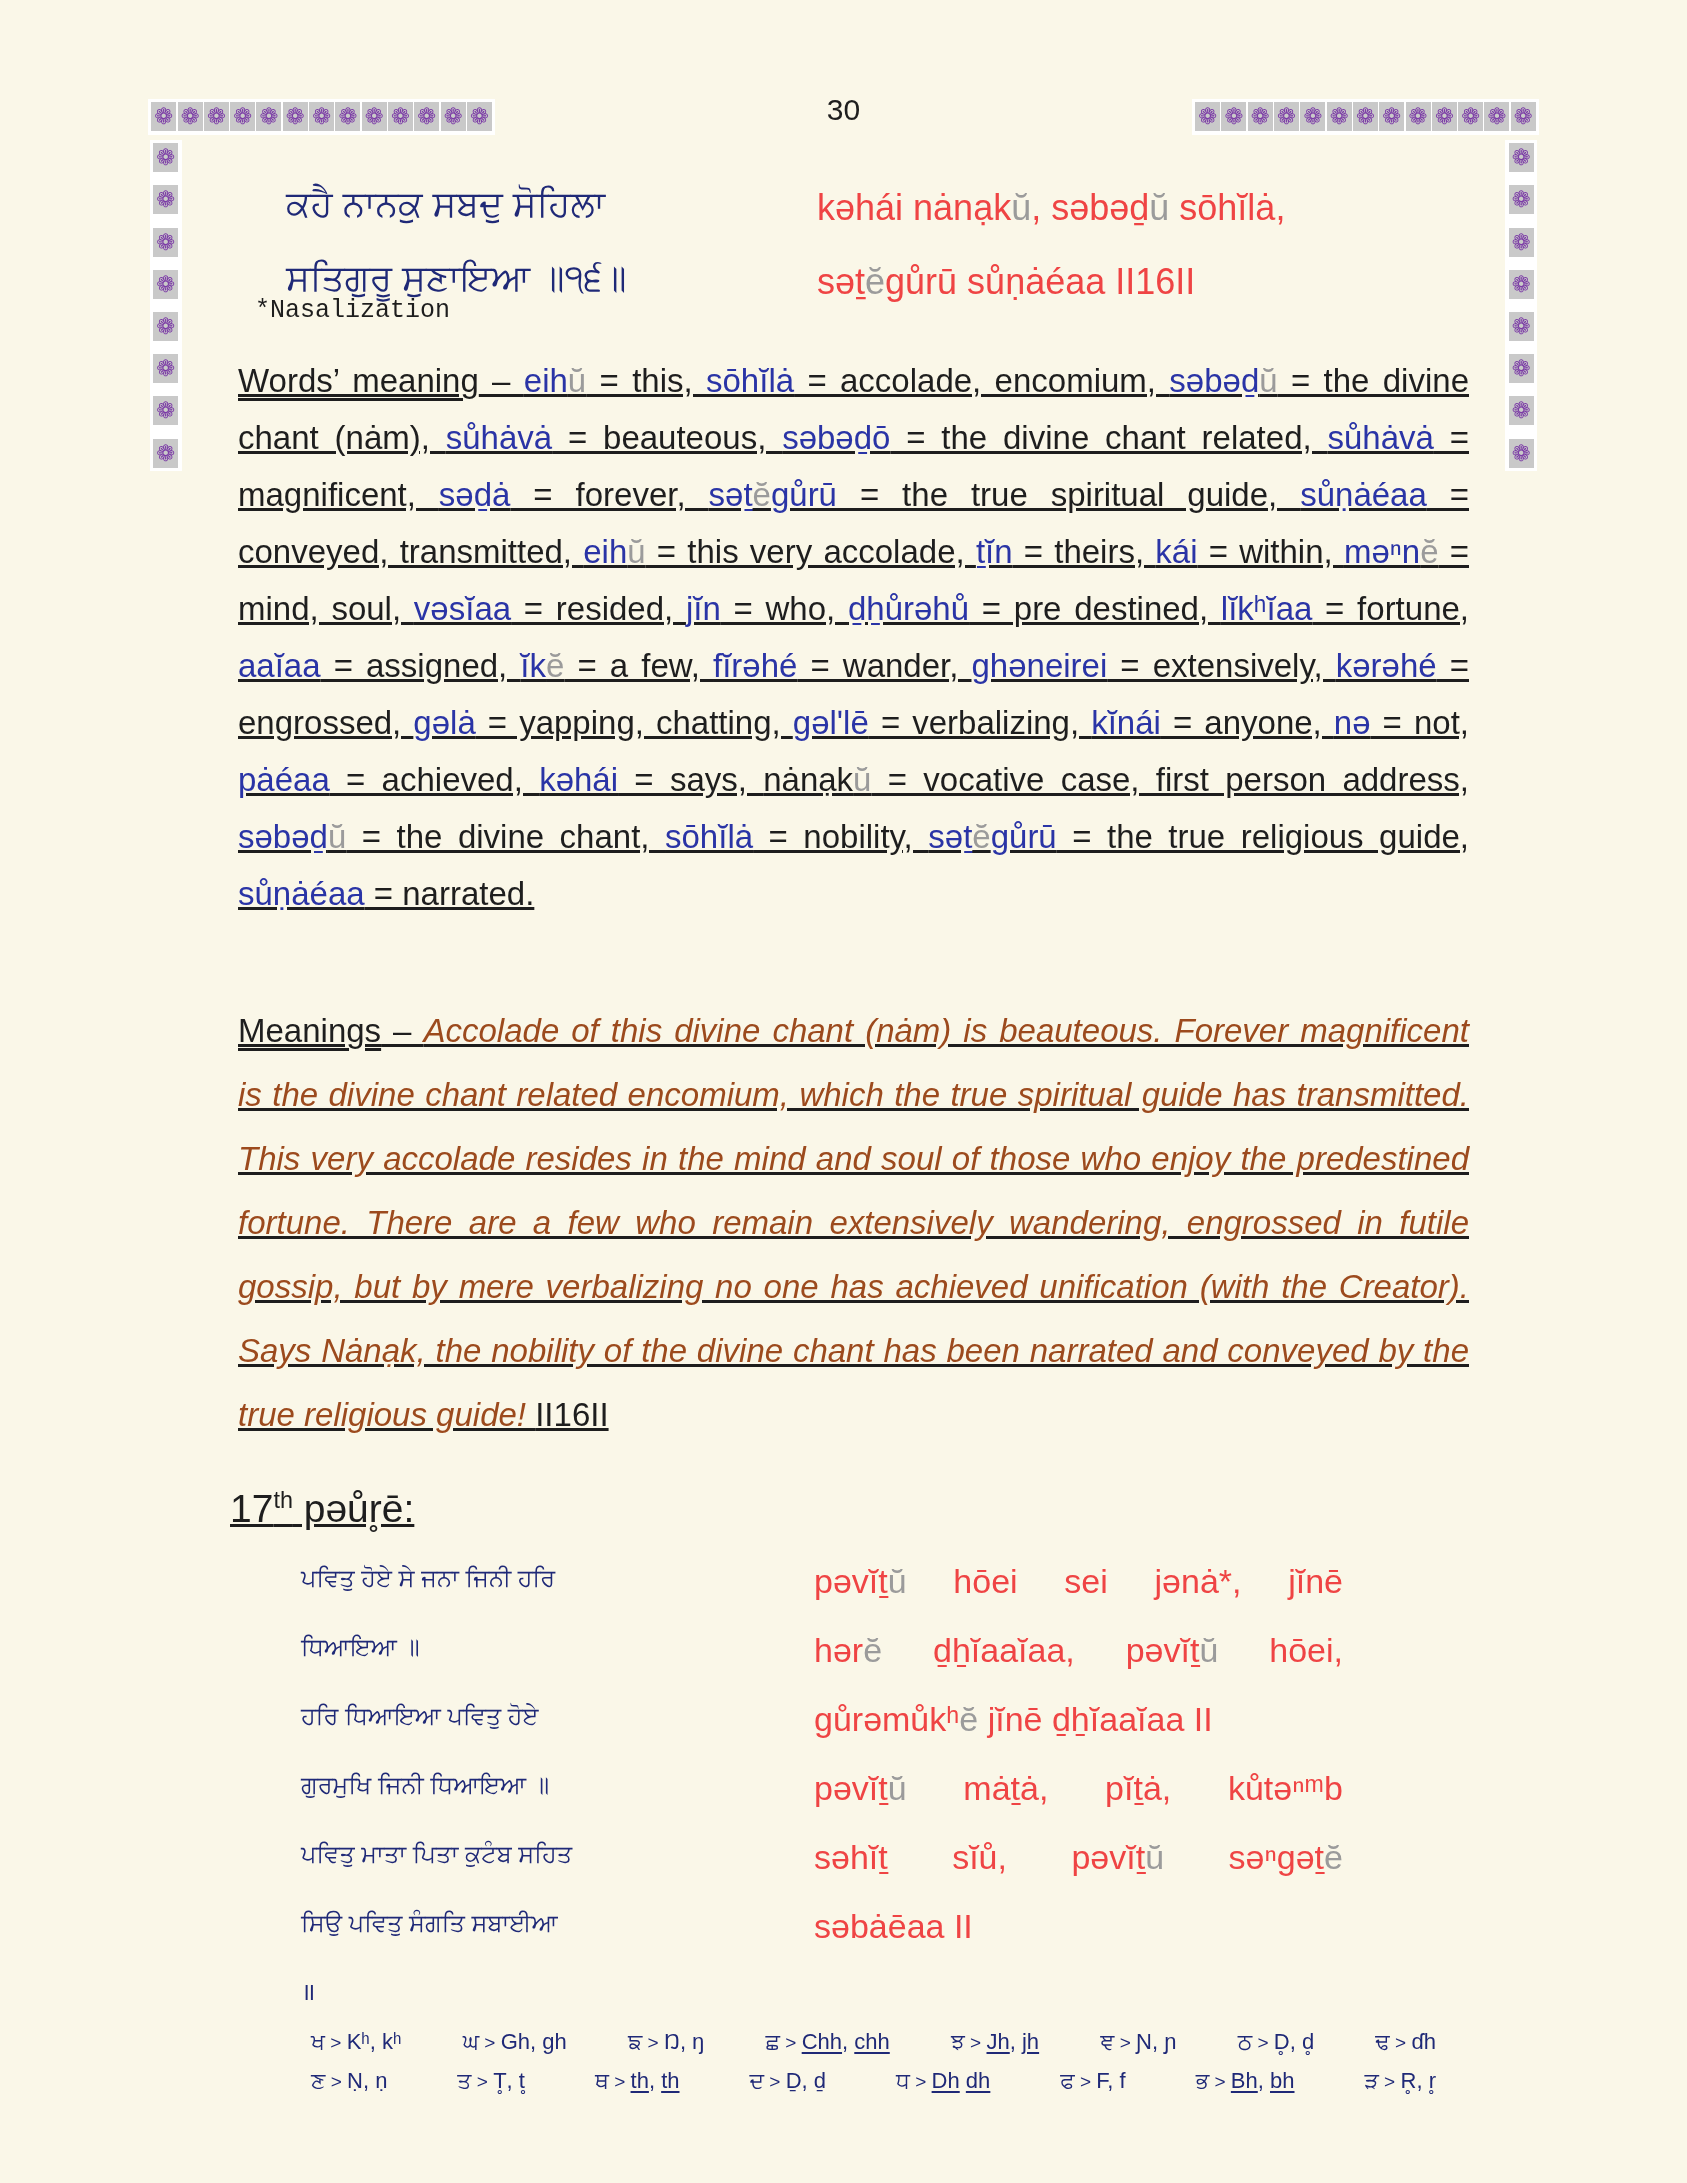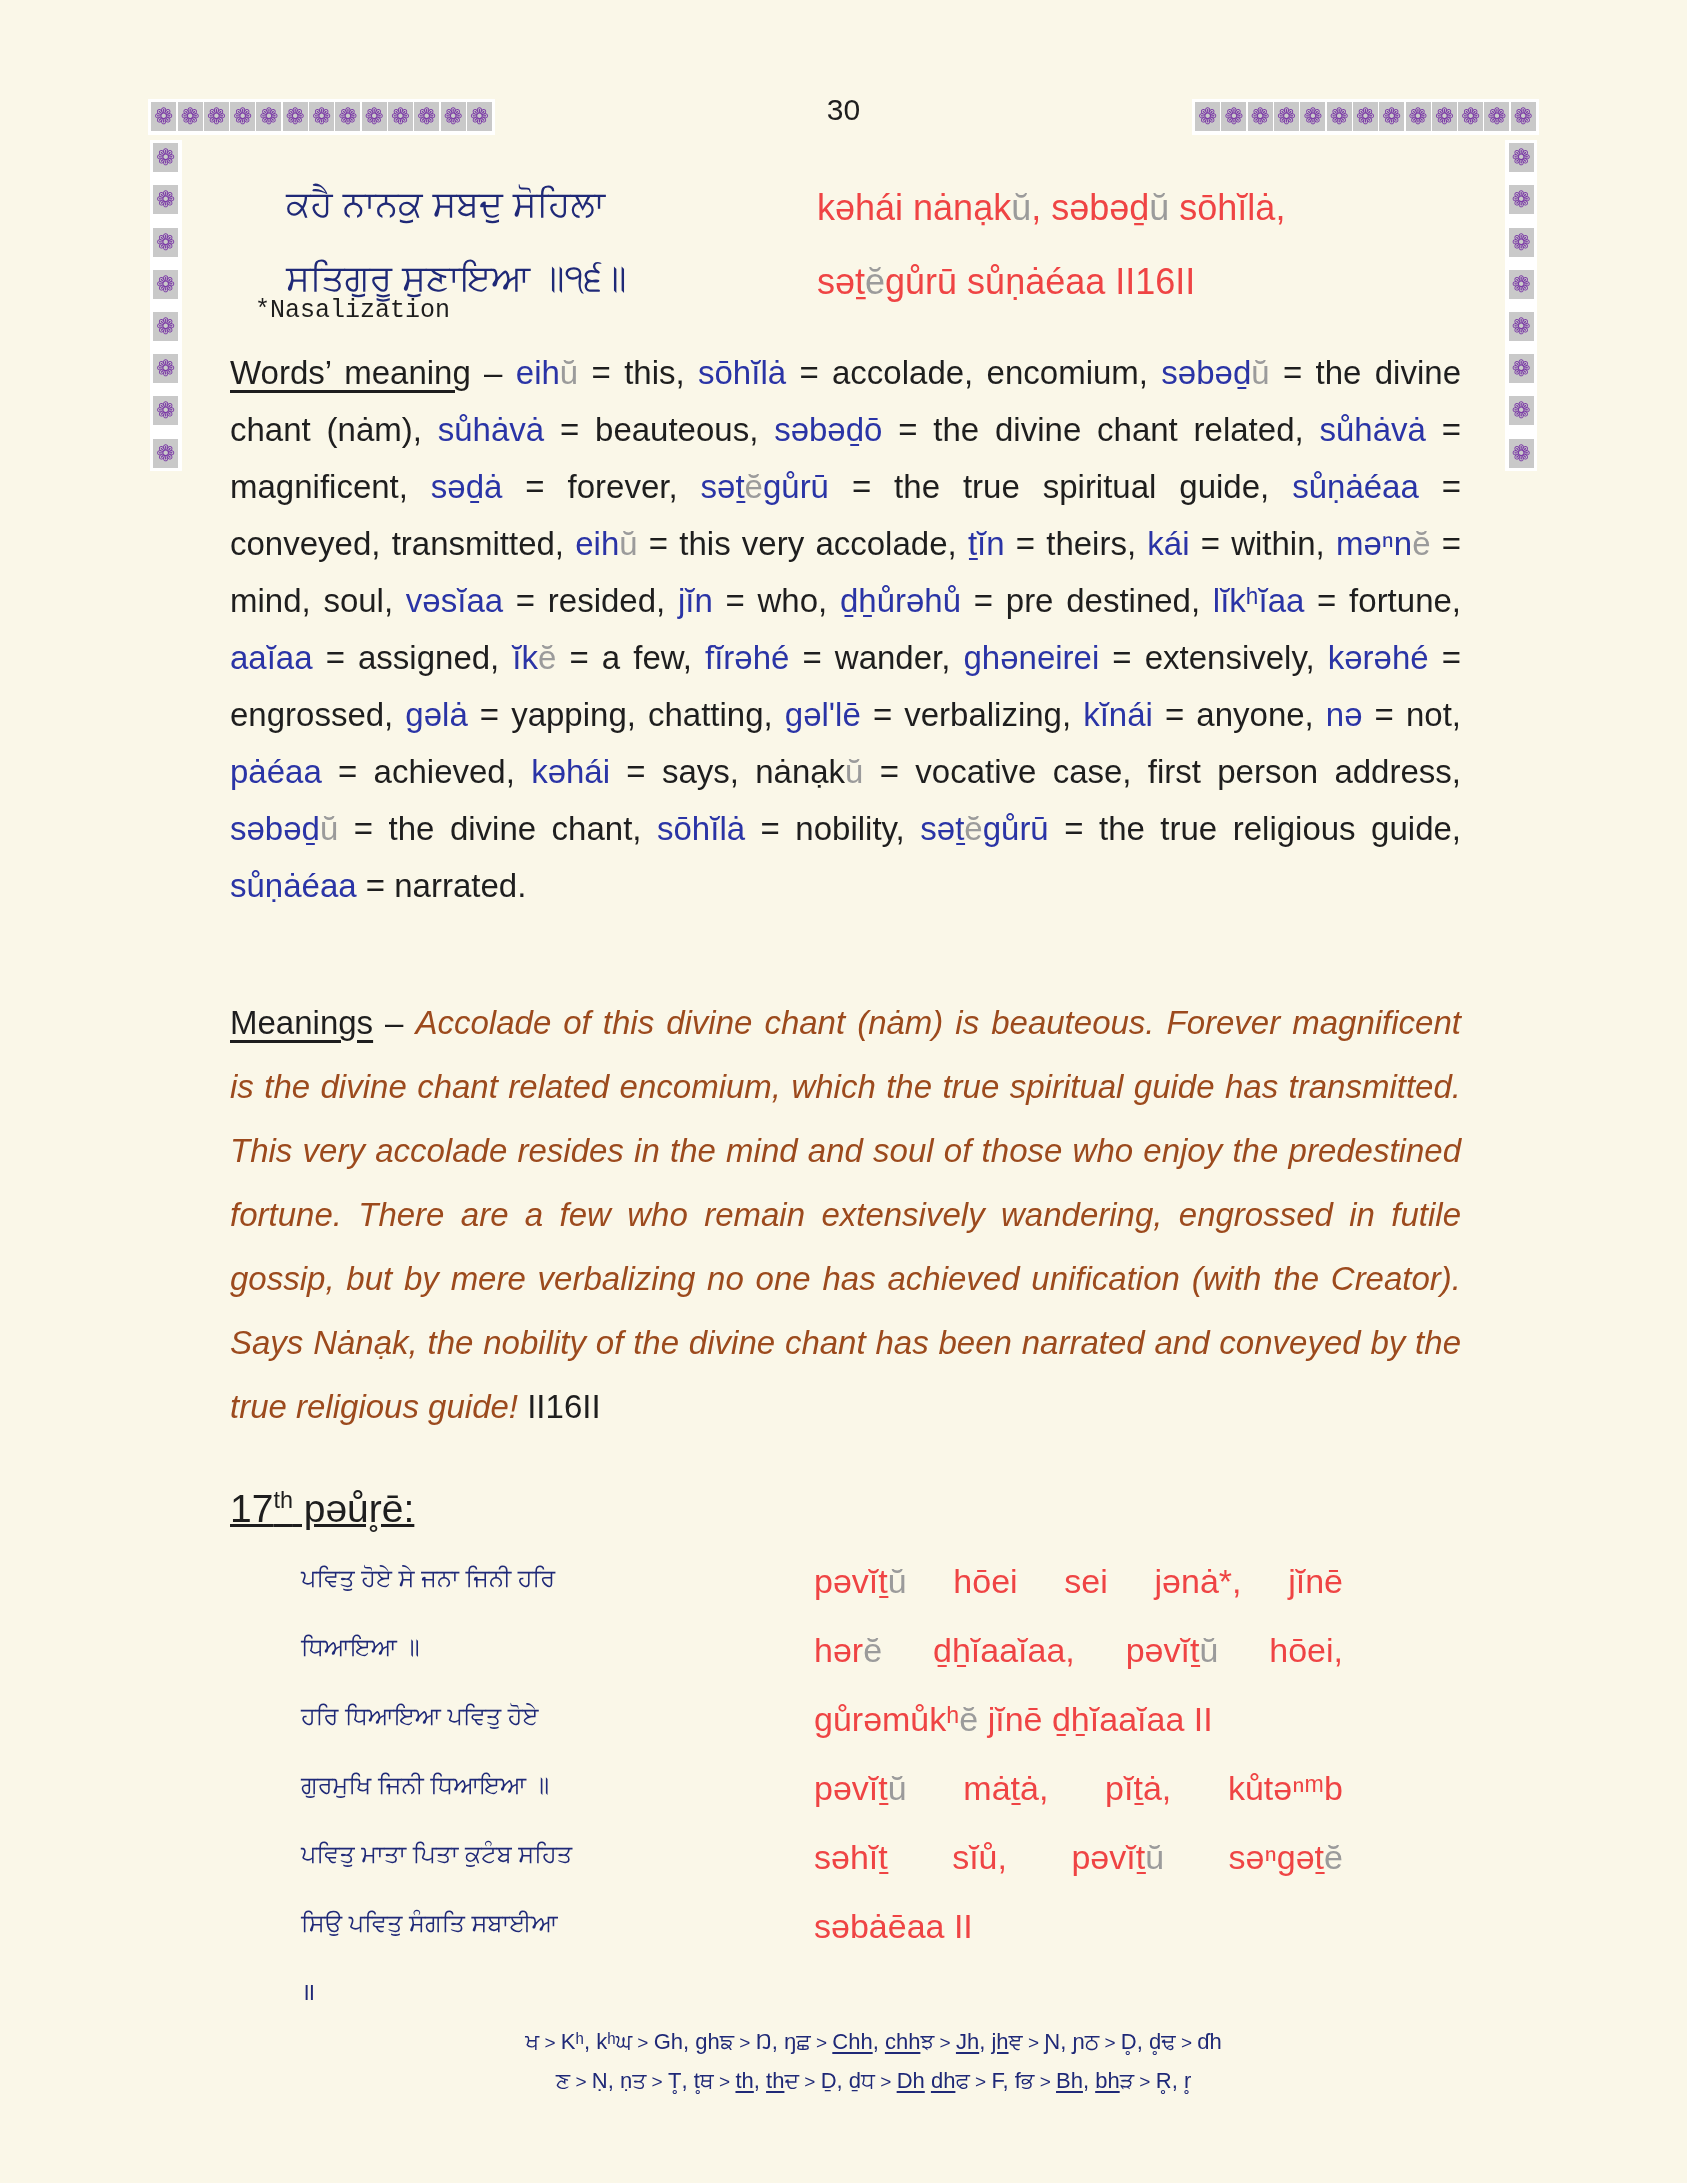--- a/index.html
+++ b/index.html
@@ -23,32 +23,32 @@
   .hd{color:#1E1E1E;text-decoration:underline;text-decoration-thickness:2.6px;
       text-underline-offset:6px;}
   .it{font-style:italic;}
   
   .gur{color:#1F2977;}
   .gur .line,.tr .line{white-space:nowrap;}
   #verse16-gur{left:286px;top:167px;font-size:36px;line-height:74px;}
   #verse16-tr{left:817px;top:171px;font-size:36px;line-height:74px;}
   .note{left:255px;top:296px;font-size:25px;color:#1E1E1E;font-family:Liberation Mono, monospace;}
   
-  .para{position:absolute;margin:0;text-align:justify;color:#1E1E1E;}
+  .para{position:absolute;margin:8px;text-align:justify;color:#1E1E1E;text-decoration:underline;}
   #words-meaning{left:230px;top:344px;width:1231px;font-size:33px;line-height:57px;}
   #meanings{left:230px;top:991px;width:1231px;font-size:33px;line-height:64px;}
   
   .p17h{left:230px;top:1487px;font-size:39px;color:#1E1E1E;text-decoration:underline;}
   .p17h sup{font-size:60%;}
   #p17-gur{left:301px;top:1543px;width:483px;font-size:24px;line-height:69px;}
   #p17-tr{left:814px;top:1547px;width:529px;font-size:34px;line-height:69px;}
   .jl{text-align:justify;text-align-last:justify;}
   
   #footer{left:311px;top:2023px;width:1125px;font-size:22px;color:#1F2977;}
-  .f-row{display:flex;justify-content:center;line-height:38px;}
+  .f-row{display:flex;justify-content:space-between;line-height:38px;}
   .f-item{white-space:nowrap;}
   .f-arrow{padding:0 5.3px;font-size:19px;}
   .u{text-decoration:underline;text-underline-offset:3.3px;}
 </style>
 </head>
 <body>
 
 <div class="page">
 
   <div class="pageno">30</div>

